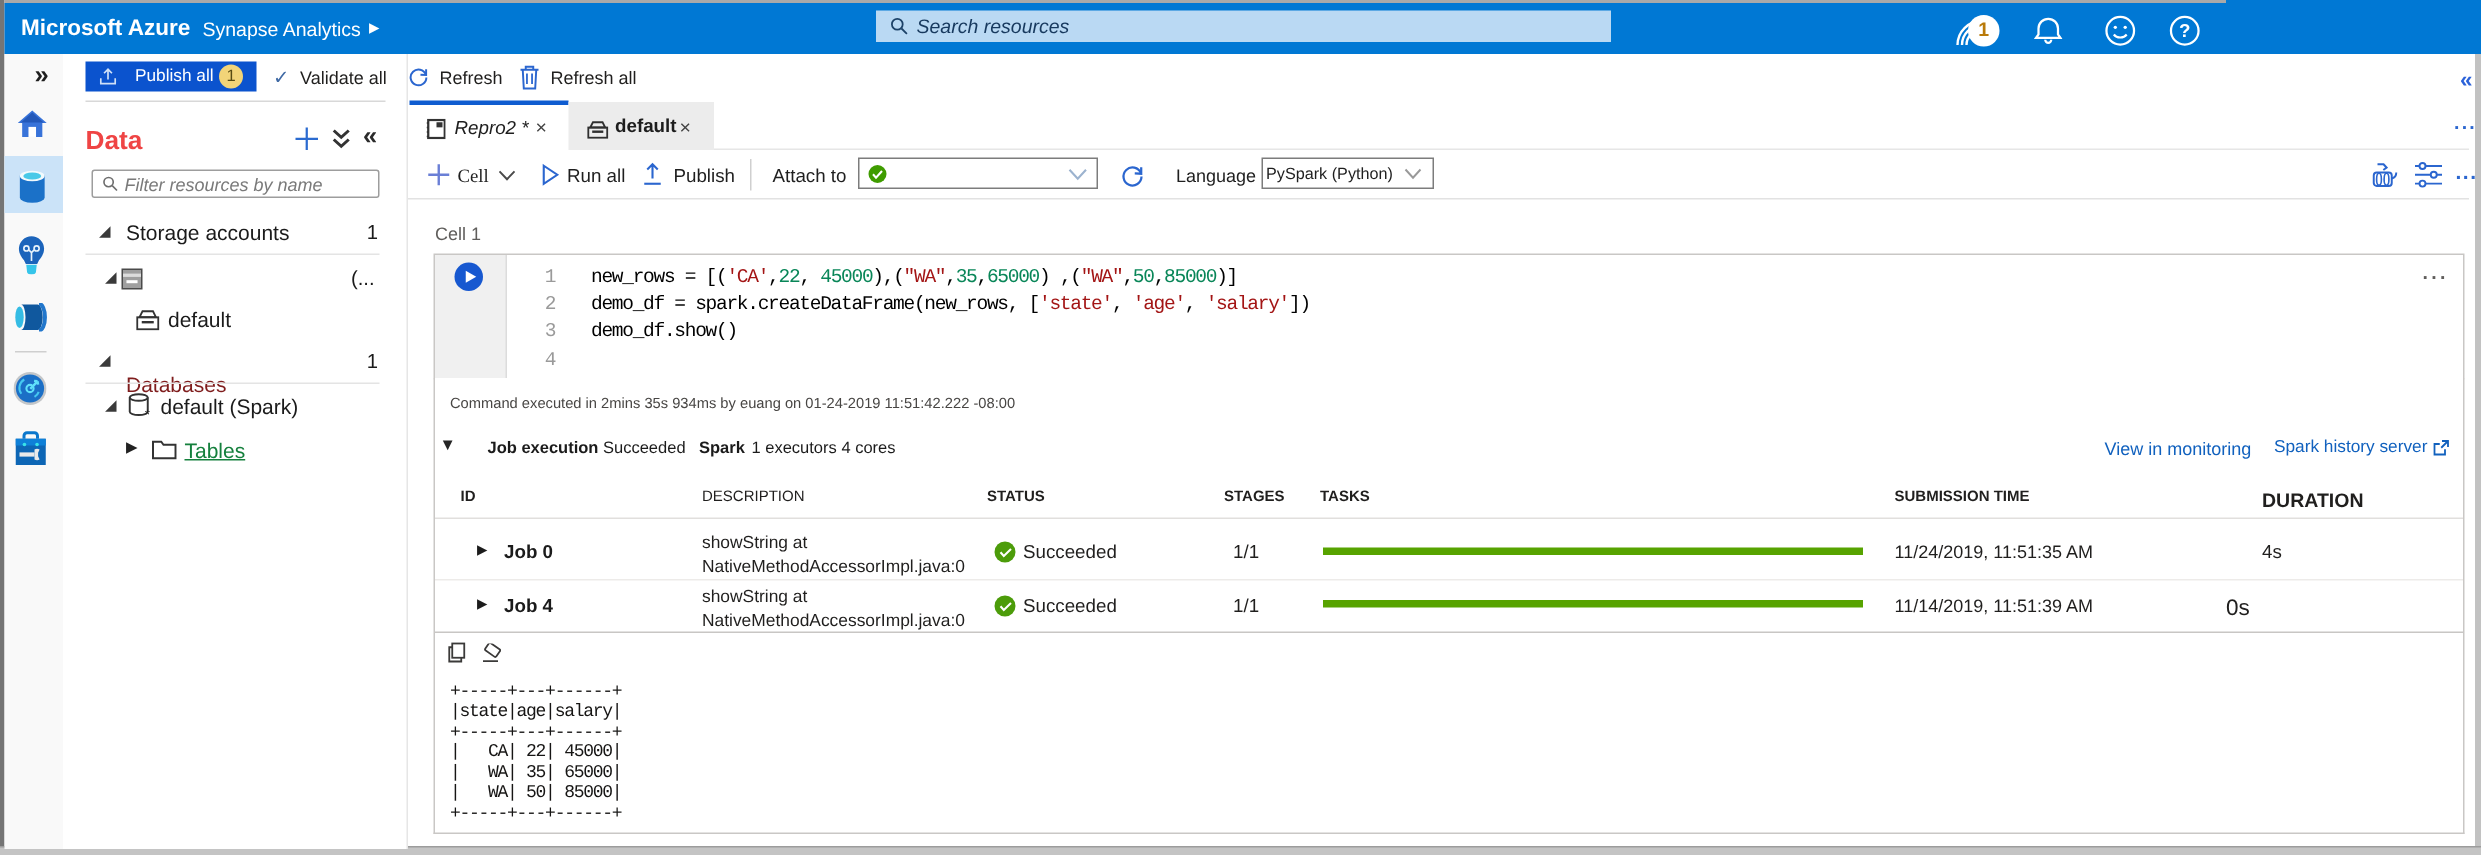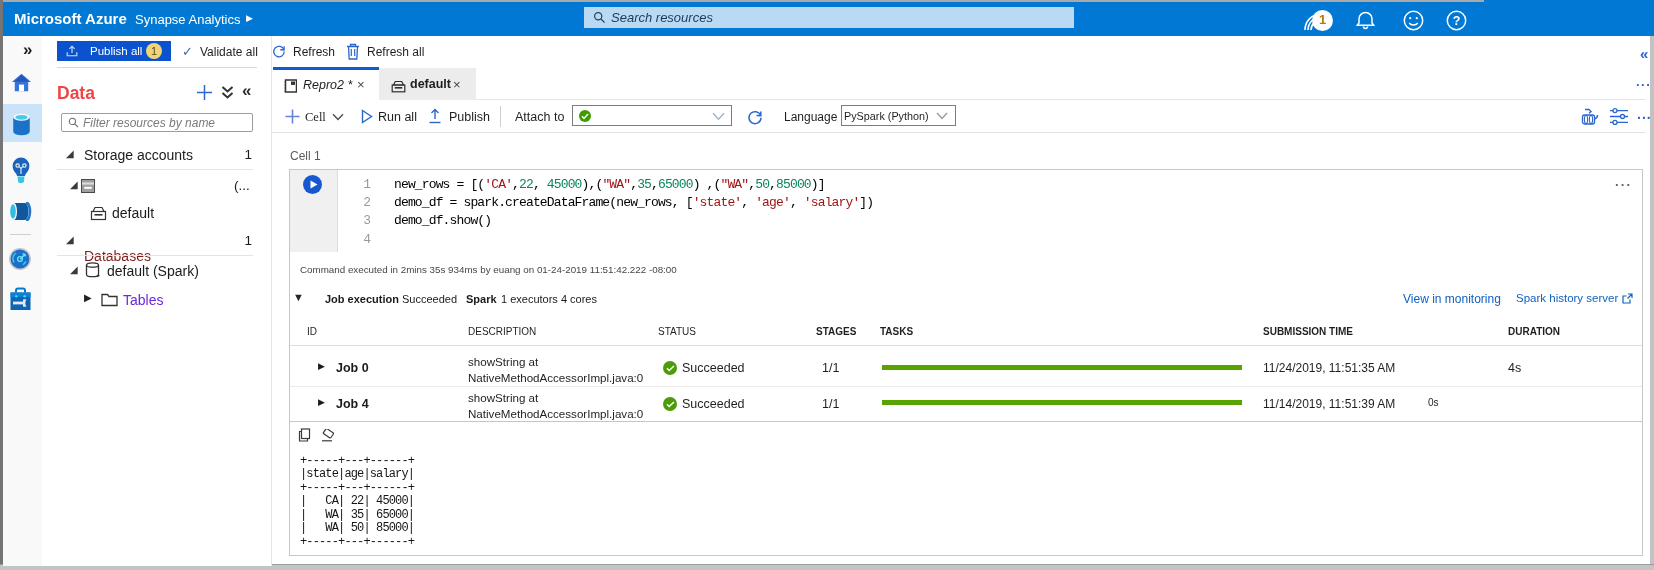--- a/index.html
+++ b/index.html
@@ -173,21 +173,21 @@
   <path d="M2.5 3 V12.5 a 6 2.2 0 0 0 12 0 V3" fill="none" stroke="#333" stroke-width="1.3"></path>
   <ellipse cx="8.5" cy="3" rx="6" ry="2.2" fill="none" stroke="#333" stroke-width="1.3"></ellipse>
   <text x="12.5" y="17.5" font-size="9" fill="#222" font-family="Liberation Sans">*</text>
 </svg>
 <div class="abs" style="left:107px;top:263px;color:#1b1b1b;font-size:14px;">default (Spark)</div>
 
 <div class="abs" style="left:84px;top:292px;color:#222;font-size:10px;">▶</div>
 <svg class="abs" style="left:101px;top:293px;" width="17" height="14" viewBox="0 0 17 14">
   <path d="M1 12.5 V1.5 H6.5 L8 3.5 H16 V12.5 Z" fill="none" stroke="#333" stroke-width="1.3"></path>
 </svg>
-<div class="abs" style="left:123px;top:292px;color:#6d28d9;font-size:14px;">Tables</div>
+<div class="abs" style="left:123px;top:292px;color:#15803d;font-size:14px;text-decoration:underline;">Tables</div>
 
 <div class="abs" style="left:273px;top:67px;width:106px;height:33px;background:#fff;border-top:3px solid #0f5cd0;box-sizing:border-box;"></div>
 <div class="abs" style="left:379px;top:68px;width:97px;height:32px;background:#ececec;"></div>
 <div class="abs" style="left:476px;top:99px;width:1170px;height:1px;background:#e6e6e6;"></div>
 <svg class="abs" style="left:284px;top:79px;" width="13" height="14" viewBox="0 0 13 14">
   <rect x="1.5" y="1" width="11" height="12" fill="none" stroke="#333" stroke-width="1.5"></rect>
   <rect x="7" y="2.5" width="4" height="3.4" fill="#333"></rect>
   <path d="M1.5 3 h-1 M1.5 6 h-1 M1.5 9 h-1 M1.5 12 h-1" stroke="#333" stroke-width="1"></path>
 </svg>
 <div class="abs" style="left:303px;top:78px;color:#1d1d1d;font-size:12.5px;font-style:italic;">Repro2 *</div>
@@ -280,27 +280,27 @@
 <div class="abs" style="left:402px;top:293px;color:#1b1b1b;font-size:11px;">Succeeded</div>
 <div class="abs" style="left:466px;top:293px;color:#1b1b1b;font-size:11px;font-weight:700;">Spark</div>
 <div class="abs" style="left:501px;top:293px;color:#1b1b1b;font-size:11px;">1 executors 4 cores</div>
 <div class="abs" style="left:1403px;top:292px;color:#1161be;font-size:12px;">View in monitoring</div>
 <div class="abs" style="left:1516px;top:292px;color:#1161be;font-size:11.5px;">Spark history server</div>
 <svg class="abs" style="left:1622px;top:293px;" width="11" height="11" viewBox="0 0 11 11">
   <path d="M1 3 V10 H8 M8 6.5 V10 H1 V3 H4.5" fill="none" stroke="#1161be" stroke-width="1.2"></path>
   <path d="M6 1 H10 V5 M10 1 L5.5 5.5" fill="none" stroke="#1161be" stroke-width="1.2"></path>
 </svg>
 
-<div class="abs" style="left:307px;top:326px;color:#201f1e;font-size:10px;font-weight:400;">ID</div>
+<div class="abs" style="left:307px;top:326px;color:#201f1e;font-size:10px;font-weight:700;">ID</div>
 <div class="abs" style="left:468px;top:326px;color:#201f1e;font-size:10px;font-weight:400;">DESCRIPTION</div>
-<div class="abs" style="left:658px;top:326px;color:#201f1e;font-size:10px;font-weight:400;">STATUS</div>
+<div class="abs" style="left:658px;top:326px;color:#201f1e;font-size:10px;font-weight:700;">STATUS</div>
 <div class="abs" style="left:816px;top:326px;color:#201f1e;font-size:10px;font-weight:700;">STAGES</div>
 <div class="abs" style="left:880px;top:326px;color:#201f1e;font-size:10px;font-weight:700;">TASKS</div>
 <div class="abs" style="left:1263px;top:326px;color:#201f1e;font-size:10px;font-weight:700;">SUBMISSION TIME</div>
-<div class="abs" style="left:1508px;top:326px;color:#201f1e;font-size:10px;font-weight:700;">DURATION</div>
+<div class="abs" style="left:1508px;top:326px;color:#201f1e;font-size:13px;font-weight:700;">DURATION</div>
 <div class="abs" style="left:290px;top:345px;width:1352px;height:1px;background:#e1dfdd;"></div>
 
 <div class="abs" style="left:318px;top:361px;color:#1b1b1b;font-size:9px;">▶</div>
 <div class="abs" style="left:336px;top:361px;color:#1b1b1b;font-size:12.5px;font-weight:700;">Job 0</div>
 <div class="abs" style="left:468px;top:354px;color:#201f1e;font-size:11.6px;line-height:15.5px;">showString at<br>NativeMethodAccessorImpl.java:0</div>
 <div class="abs" style="left:663px;top:361px;width:14px;height:14px;border-radius:50%;background:#4c9c0a;"></div>
 <svg class="abs" style="left:666px;top:365px;" width="9" height="7" viewBox="0 0 9 7">
   <path d="M1 3.2 L3.2 5.6 L8 1" fill="none" stroke="#fff" stroke-width="1.4"></path>
 </svg>
 <div class="abs" style="left:682px;top:361px;color:#201f1e;font-size:12.5px;">Succeeded</div>
@@ -314,21 +314,21 @@
 <div class="abs" style="left:336px;top:397px;color:#1b1b1b;font-size:12.5px;font-weight:700;">Job 4</div>
 <div class="abs" style="left:468px;top:390px;color:#201f1e;font-size:11.6px;line-height:15.5px;">showString at<br>NativeMethodAccessorImpl.java:0</div>
 <div class="abs" style="left:663px;top:397px;width:14px;height:14px;border-radius:50%;background:#4c9c0a;"></div>
 <svg class="abs" style="left:666px;top:401px;" width="9" height="7" viewBox="0 0 9 7">
   <path d="M1 3.2 L3.2 5.6 L8 1" fill="none" stroke="#fff" stroke-width="1.4"></path>
 </svg>
 <div class="abs" style="left:682px;top:397px;color:#201f1e;font-size:12.5px;">Succeeded</div>
 <div class="abs" style="left:822px;top:397px;color:#201f1e;font-size:12.5px;">1/1</div>
 <div class="abs" style="left:882px;top:400px;width:360px;height:5px;background:#57a300;"></div>
 <div class="abs" style="left:1263px;top:397px;color:#201f1e;font-size:12px;">11/14/2019, 11:51:39 AM</div>
-<div class="abs" style="left:1428px;top:397px;color:#201f1e;font-size:10px;">0s</div>
+<div class="abs" style="left:1484px;top:397px;color:#201f1e;font-size:15px;">0s</div>
 <div class="abs" style="left:290px;top:421px;width:1352px;height:1px;background:#c8c6c4;"></div>
 
 <svg class="abs" style="left:298px;top:428px;" width="13" height="14" viewBox="0 0 13 14">
   <rect x="3.5" y="1" width="8" height="9.5" fill="none" stroke="#3b3a39" stroke-width="1.2"></rect>
   <path d="M3.5 3.5 H1.5 V13 H9.5 V10.5" fill="none" stroke="#3b3a39" stroke-width="1.2"></path>
 </svg>
 <svg class="abs" style="left:320px;top:429px;" width="14" height="13" viewBox="0 0 14 13">
   <rect x="4" y="1" width="9" height="6" rx="1" transform="rotate(35 8 4)" fill="none" stroke="#3b3a39" stroke-width="1.2"></rect>
   <path d="M2 11.8 H12" stroke="#3b3a39" stroke-width="1.2"></path>
 </svg>

